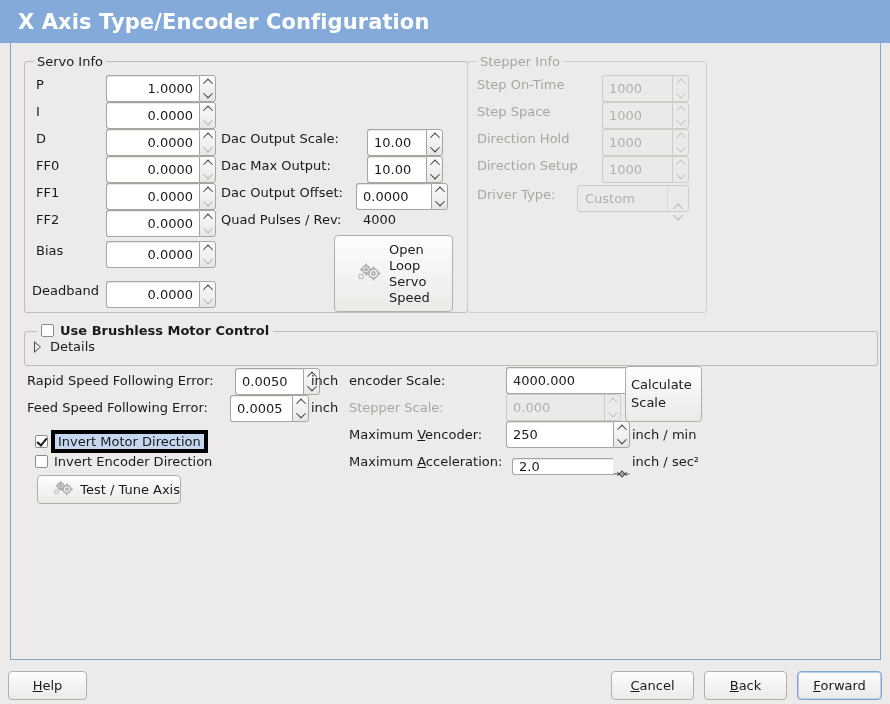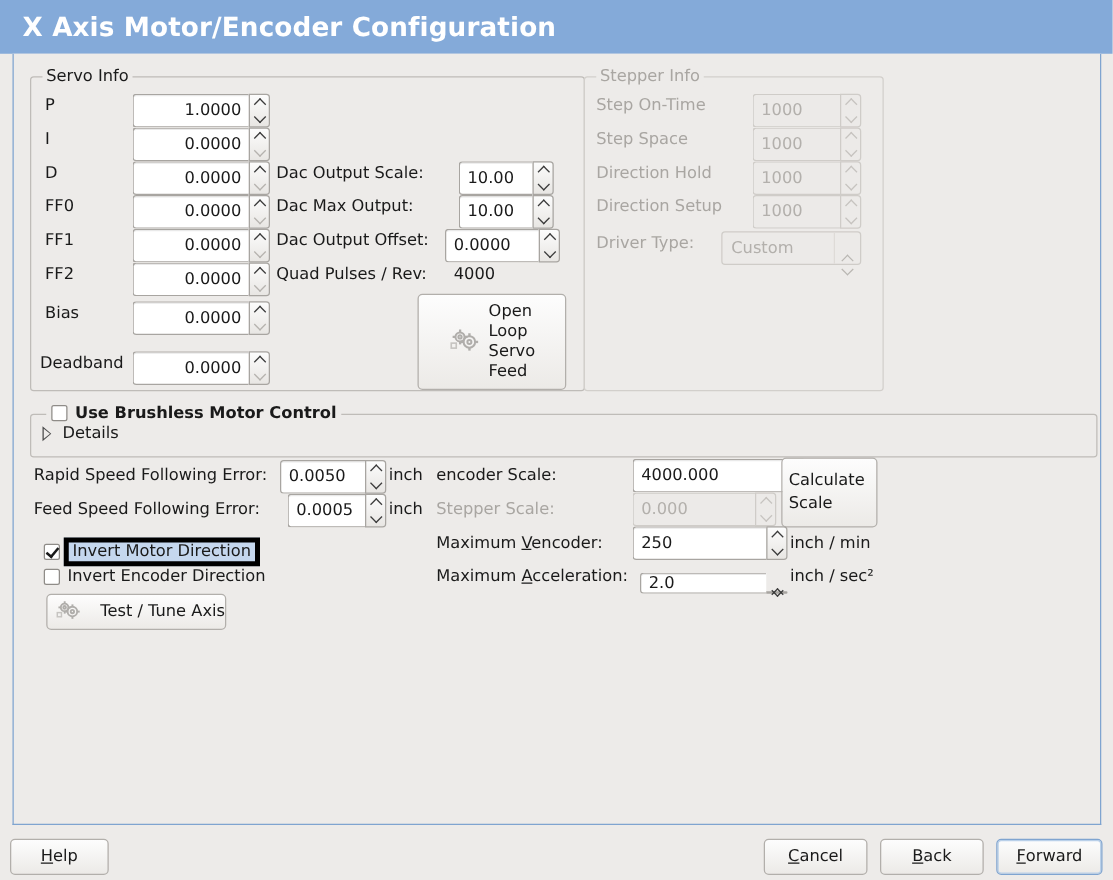--- a/index.html
+++ b/index.html
@@ -137,21 +137,21 @@
     color: #1a1a1a;
     display: flex; align-items: center; justify-content: center;
     cursor: default;
   }
   .btn.focusring {
     border-color: #7fa4d0;
     box-shadow: inset 0 0 0 1px #b9d0e9;
   }
 
   
-  .btn.icon-left { justify-content: space-between; padding-left: 6px; gap: 5px; }
+  .btn.icon-left { justify-content: flex-end; padding-left: 6px; gap: 5px; }
 
   
   .chk { position: absolute; display: flex; align-items: center; gap: 6px; }
   .chk .box {
     width: 13px; height: 13px;
     background: #ffffff;
     border: 1px solid #8f8c88;
     border-radius: 2px;
     position: relative; flex: none;
   }
@@ -203,21 +203,21 @@
 
   
   .bottombar { position: absolute; left: 0; top: 660px; width: 890px; height: 44px; }
 
   .gears { flex: none; display: inline-block; }
 </style>
 </head>
 <body>
 
 <div class="titlebar">
-  <span class="title">X Axis Motor/Encoder Configuration</span>
+  <span class="title">X Axis Type/Encoder Configuration</span>
 </div>
 
 <div class="content">
 
   <div class="frame" style="left:13px; top:18px; width:444px; height:252px;">
     <span class="frame-title">Servo Info</span>
   </div>
 
   <span class="lbl" style="left:25px; top:34px;">P</span>
   <span class="lbl" style="left:25px; top:61px;">I</span>
@@ -332,21 +332,21 @@
           <rect x="9.6" y="12.6" width="2.5" height="1.9"></rect>
           <rect x="21" y="12.6" width="2.5" height="1.9"></rect>
         </g>
         <rect x="2" y="14.5" width="4" height="4" fill="none" stroke="#c6c4c1" stroke-width="1.3"></rect>
       </svg>
     </span>
     <span style="display:flex; flex-direction:column; line-height:16px; text-align:left;">
       <span>Open</span>
       <span>Loop</span>
       <span>Servo</span>
-      <span>Feed</span>
+      <span>Speed</span>
     </span>
   </div>
 
   <div class="frame disabled" style="left:456px; top:18px; width:240px; height:252px;">
     <span class="frame-title">Stepper Info</span>
   </div>
 
   <span class="lbl dim" style="left:466px; top:34px;">Step On-Time</span>
   <span class="lbl dim" style="left:466px; top:61px;">Step Space</span>
   <span class="lbl dim" style="left:466px; top:88px;">Direction Hold</span>
@@ -393,21 +393,21 @@
   <div class="chk" style="left:26px; top:280px; background:#edebe9; padding:0 4px;">
     <span class="box"></span>
     <span class="ctext bold lbl" style="position:static; font-weight:bold;">Use Brushless Motor Control</span>
   </div>
   <div class="expander" style="left:24px; top:296px;">
     <span class="tri"></span>
     <span class="etext">Details</span>
   </div>
 
   <span class="lbl" style="left:16px; top:330px;">Rapid Speed Following Error:</span>
-  <div class="spin" style="left:213px; top:325px; width:85px;border-radius:11px;">
+  <div class="spin" style="left:224px; top:325px; width:85px;border-radius:11px;">
     <div class="fld">0.0050</div>
     <div class="btns">
         <div class="ar up"></div>
         <div class="ar dn"></div>
       </div>
   </div>
   <span class="lbl" style="left:300px; top:330px;">inch</span>
 
   <span class="lbl" style="left:16px; top:357px;">Feed Speed Following Error:</span>
   <div class="spin" style="left:219px; top:352px; width:79px;">

